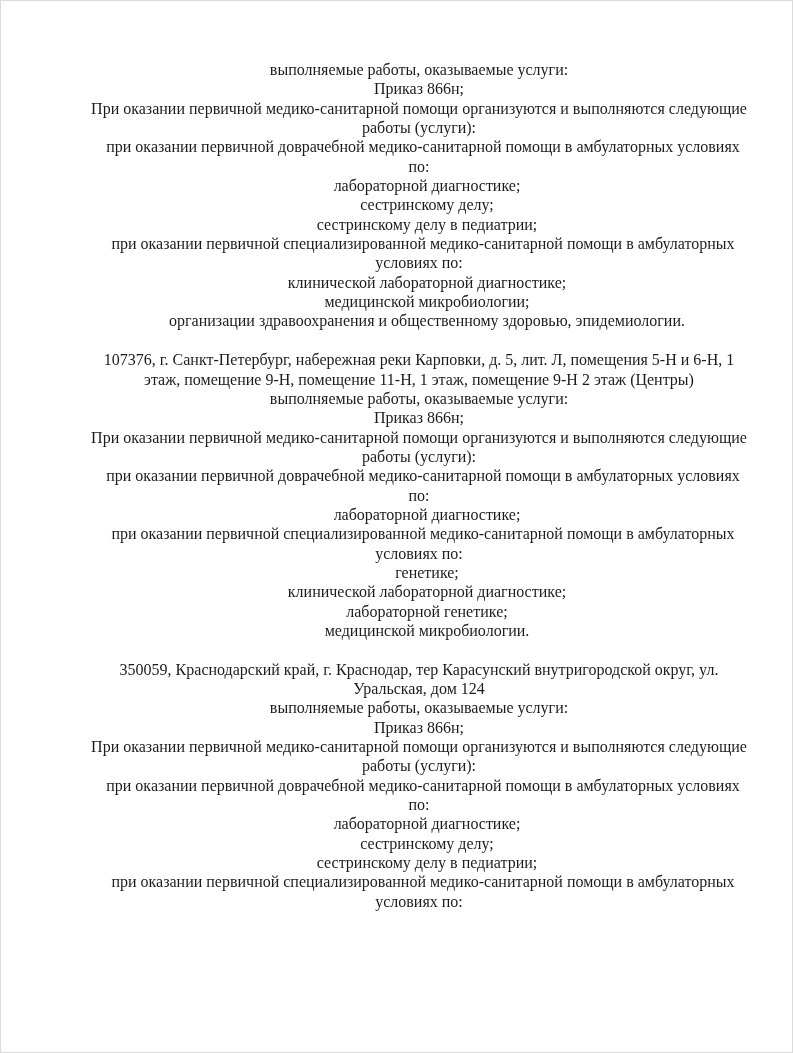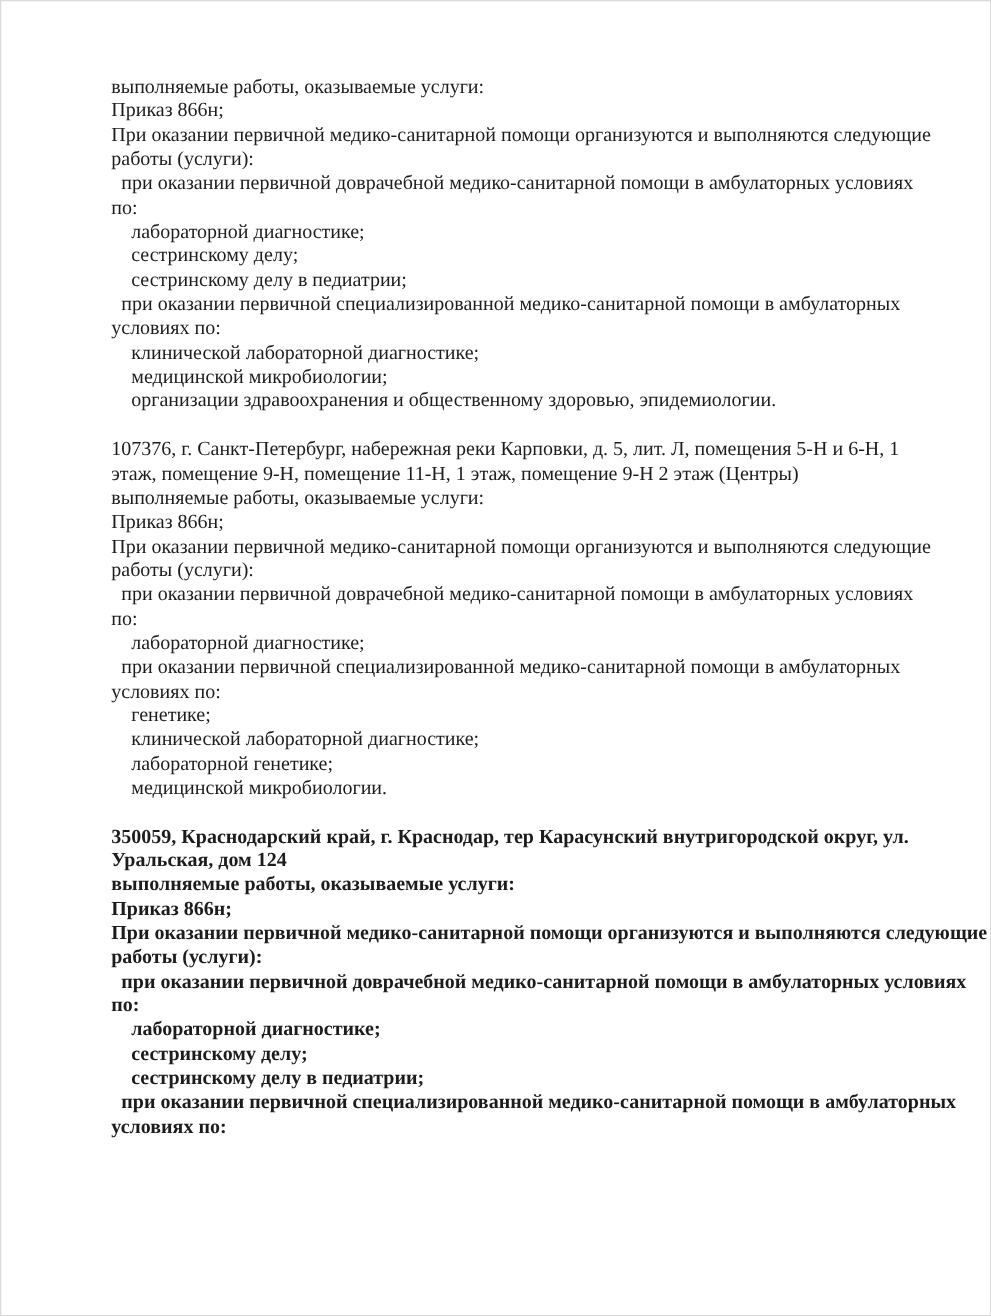--- a/index.html
+++ b/index.html
@@ -27,24 +27,24 @@
     width: 660px;
     font-family: "Liberation Serif", "DejaVu Serif", serif;
     font-size: 16px;
     line-height: 19.35px;
     color: var(--text-color, #1c1c1c);
     white-space: pre;           
     letter-spacing: 0;
   }
   .block {
     margin: 0 0 19.35px 0;      
+    text-align: center;
   }
   .block:last-child {
     margin-bottom: 0;
-    font-weight: bold;
   }
   .line {
     height: 19.35px;
   }
 </style>
 </head>
 <body style="--text-color: #1c1c1c; --page-border-color: #dadada;">
 
 <main class="page">
   <div class="doc" id="doc"><div class="block"><div class="line">выполняемые работы, оказываемые услуги:</div><div class="line">Приказ 866н;</div><div class="line">При оказании первичной медико-санитарной помощи организуются и выполняются следующие</div><div class="line">работы (услуги):</div><div class="line">  при оказании первичной доврачебной медико-санитарной помощи в амбулаторных условиях</div><div class="line">по:</div><div class="line">    лабораторной диагностике;</div><div class="line">    сестринскому делу;</div><div class="line">    сестринскому делу в педиатрии;</div><div class="line">  при оказании первичной специализированной медико-санитарной помощи в амбулаторных</div><div class="line">условиях по:</div><div class="line">    клинической лабораторной диагностике;</div><div class="line">    медицинской микробиологии;</div><div class="line">    организации здравоохранения и общественному здоровью, эпидемиологии.</div></div><div class="block"><div class="line">107376, г. Санкт-Петербург, набережная реки Карповки, д. 5, лит. Л, помещения 5-Н и 6-Н, 1</div><div class="line">этаж, помещение 9-Н, помещение 11-Н, 1 этаж, помещение 9-Н 2 этаж (Центры)</div><div class="line">выполняемые работы, оказываемые услуги:</div><div class="line">Приказ 866н;</div><div class="line">При оказании первичной медико-санитарной помощи организуются и выполняются следующие</div><div class="line">работы (услуги):</div><div class="line">  при оказании первичной доврачебной медико-санитарной помощи в амбулаторных условиях</div><div class="line">по:</div><div class="line">    лабораторной диагностике;</div><div class="line">  при оказании первичной специализированной медико-санитарной помощи в амбулаторных</div><div class="line">условиях по:</div><div class="line">    генетике;</div><div class="line">    клинической лабораторной диагностике;</div><div class="line">    лабораторной генетике;</div><div class="line">    медицинской микробиологии.</div></div><div class="block"><div class="line">350059, Краснодарский край, г. Краснодар, тер Карасунский внутригородской округ, ул.</div><div class="line">Уральская, дом 124</div><div class="line">выполняемые работы, оказываемые услуги:</div><div class="line">Приказ 866н;</div><div class="line">При оказании первичной медико-санитарной помощи организуются и выполняются следующие</div><div class="line">работы (услуги):</div><div class="line">  при оказании первичной доврачебной медико-санитарной помощи в амбулаторных условиях</div><div class="line">по:</div><div class="line">    лабораторной диагностике;</div><div class="line">    сестринскому делу;</div><div class="line">    сестринскому делу в педиатрии;</div><div class="line">  при оказании первичной специализированной медико-санитарной помощи в амбулаторных</div><div class="line">условиях по:</div></div></div>

